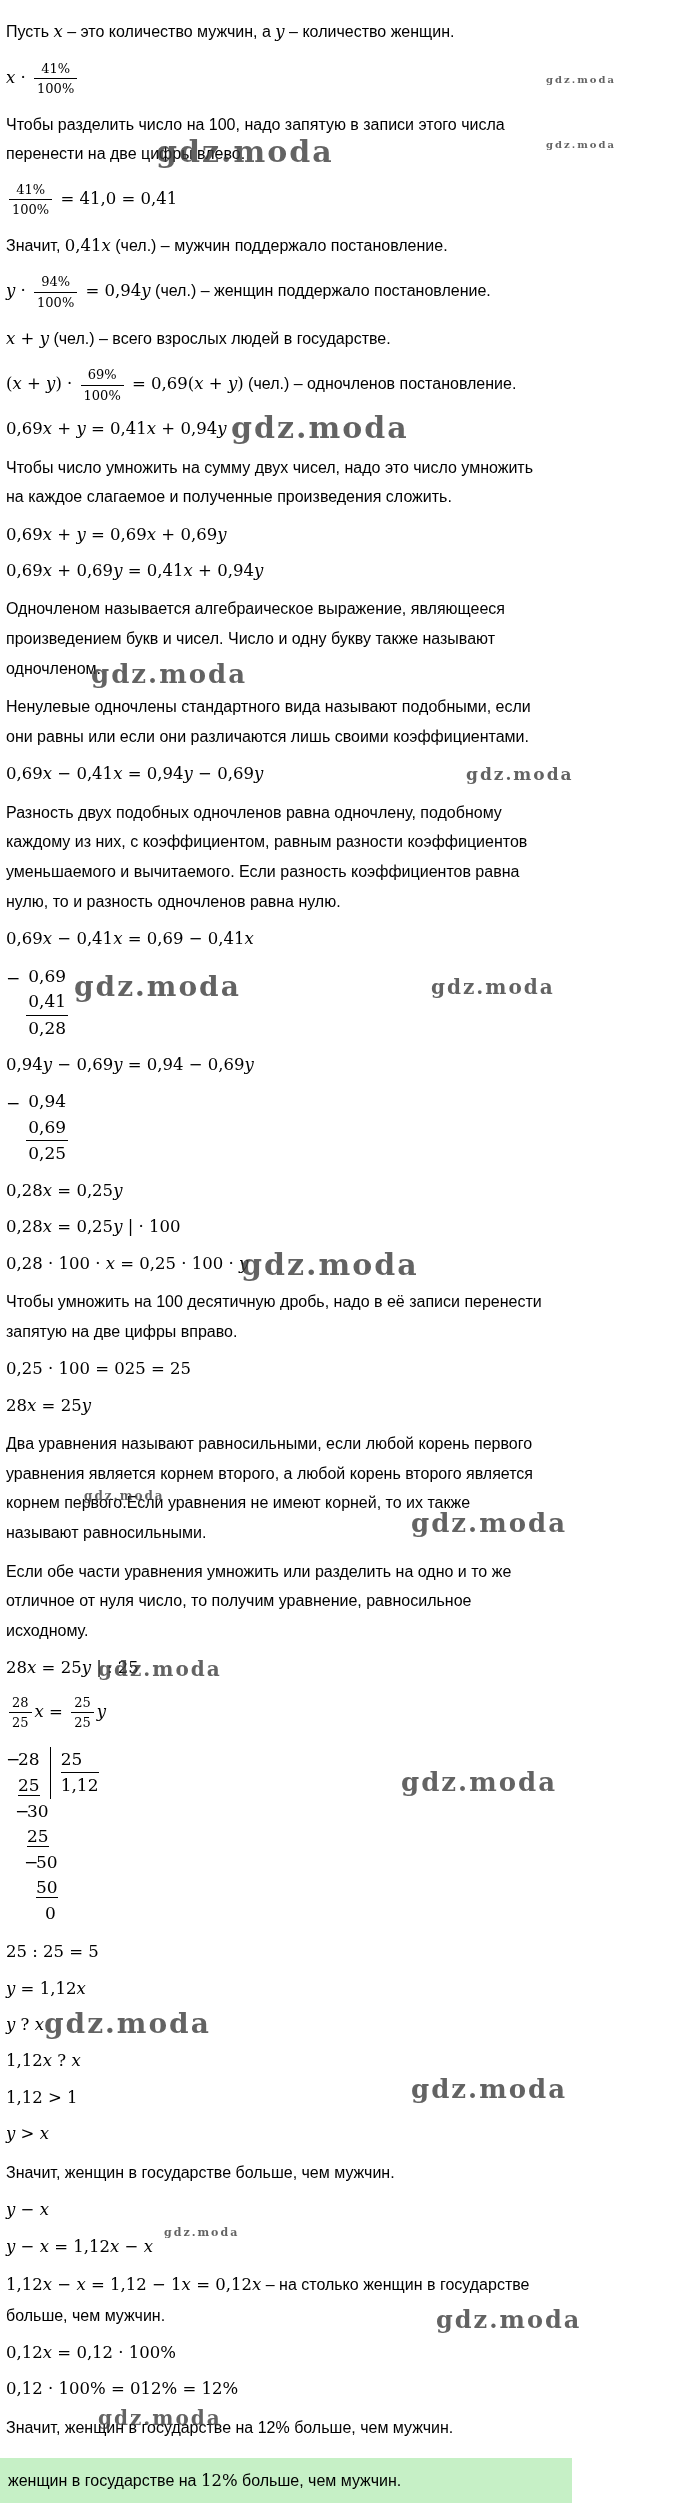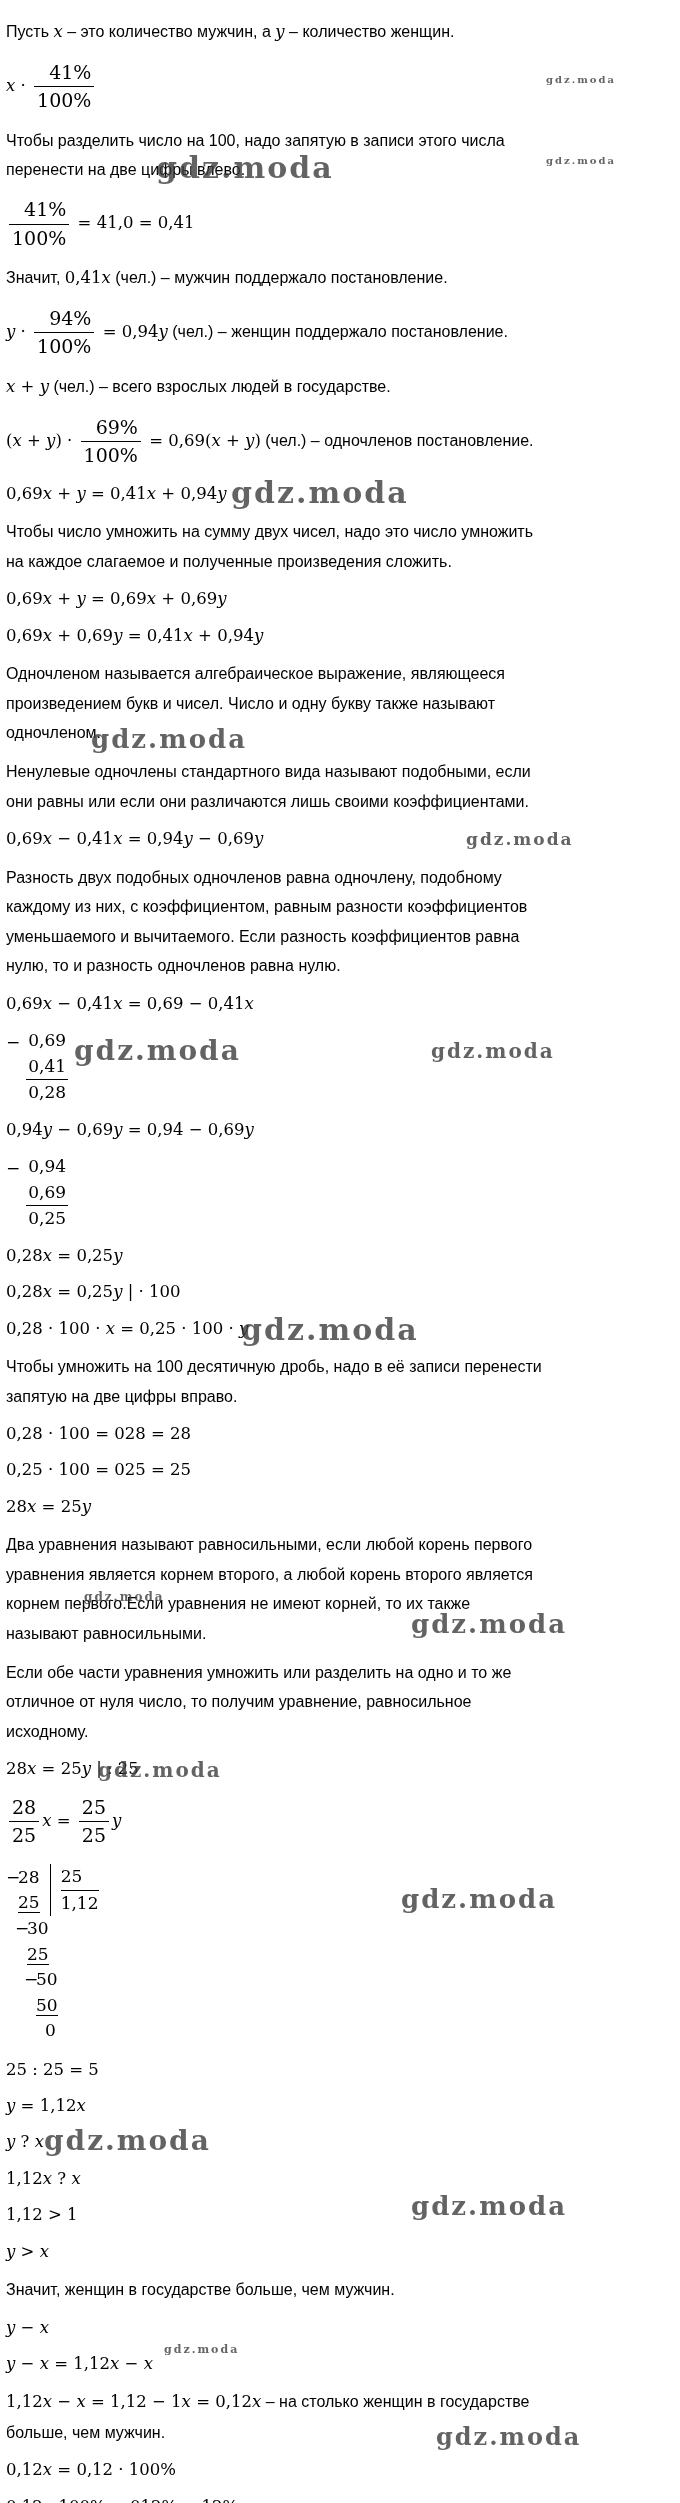--- a/index.html
+++ b/index.html
@@ -5,22 +5,22 @@
   *{box-sizing:border-box}
   html,body{margin:0;padding:0;background:#ffffff}
   #doc{position:relative;width:572px;min-height:2503px;padding:8px 28px 26px 6px;
        font-family:"Liberation Sans",sans-serif;font-size:16px;color:#000;background:#fff}
   .line{position:relative;margin:9px 0}
   .line.p{line-height:1.85}
   .line.eq{line-height:1.6;margin:10px 0}
   .math{font-family:"DejaVu Serif",serif;font-size:16.5px}
   .math i{font-style:italic}
   .txt{font-family:"Liberation Sans",sans-serif}
-  .frac{display:inline-block;vertical-align:middle;text-align:right;
-        font-family:"DejaVu Serif",serif;font-size:19px;line-height:1.35;margin:2px 3px}
+  .frac{display:inline-block;vertical-align:middle;text-align:center;
+        font-family:"DejaVu Serif",serif;font-size:13px;line-height:1.35;margin:2px 3px}
   .frac .num{display:block;border-bottom:1px solid #000;padding:0 3px 1px}
   .frac .den{display:block;padding:1px 3px 0}
   .sub{font-family:"DejaVu Serif",serif;font-size:17px;line-height:1.5;
        display:flex;align-items:flex-start;margin:11px 0}
   .sub-sign{padding-top:2px;margin-right:6px}
   .sub-col{display:inline-block}
   .sub-row{display:block;padding:0 2px}
   .sub-row.ul{border-bottom:1px solid #000}
   .longdiv{font-family:"DejaVu Serif",serif;font-size:17px;line-height:1.5;margin:13px 0}
   .ld-top{display:flex;align-items:center}
@@ -71,21 +71,20 @@
       <span class="sub-col">
         <span class="sub-row">0,94</span>
         <span class="sub-row ul">0,69</span>
         <span class="sub-row">0,25</span>
       </span>
     </div>
     <div class="line eq"><span class="math">0,28<i>x</i> = 0,25<i>y</i></span></div>
     <div class="line eq"><span class="math">0,28<i>x</i> = 0,25<i>y</i> | · 100</span></div>
     <div class="line eq"><span class="math">0,28 · 100 · <i>x</i> = 0,25 · 100 · <i>y</i></span><span class="wm" style="left: 235px; top: -10px; font-size: 30px;">gdz.moda</span></div>
     <div class="line p"><span class="txt">Чтобы умножить на 100 десятичную дробь, надо в её записи перенести запятую на две цифры вправо.</span></div>
-    <div class="line eq"><span class="math">0,28 · 100 = 028 = 28</span></div>
     <div class="line eq"><span class="math">0,25 · 100 = 025 = 25</span></div>
     <div class="line eq"><span class="math">28<i>x</i> = 25<i>y</i></span></div>
     <div class="line p"><span class="txt">Два уравнения называют равносильными, если любой корень первого уравнения является корнем второго, а любой корень второго является корнем первого.Если уравнения не имеют корней, то их также называют равносильными.</span><span class="wm" style="left: 78px; top: 56px; font-size: 12px;">gdz.moda</span><span class="wm" style="left: 405px; top: 70px; font-size: 26px;">gdz.moda</span></div>
     <div class="line p"><span class="txt">Если обе части уравнения умножить или разделить на одно и то же отличное от нуля число, то получим уравнение, равносильное исходному.</span></div>
     <div class="line eq"><span class="math">28<i>x</i> = 25<i>y</i> | : 25</span><span class="wm" style="left: 92px; top: -2px; font-size: 20px;">gdz.moda</span></div>
     <div class="line eq"><span class="frac"><span class="num">28</span><span class="den">25</span></span><span class="math"><i>x</i> = </span><span class="frac"><span class="num">25</span><span class="den">25</span></span><span class="math"><i>y</i></span></div>
     <div class="line longdiv">
       <div class="ld-top">
         <div class="ld-left">
           <div class="ld-r"><span class="ld-sign">−</span><span>28</span></div>

